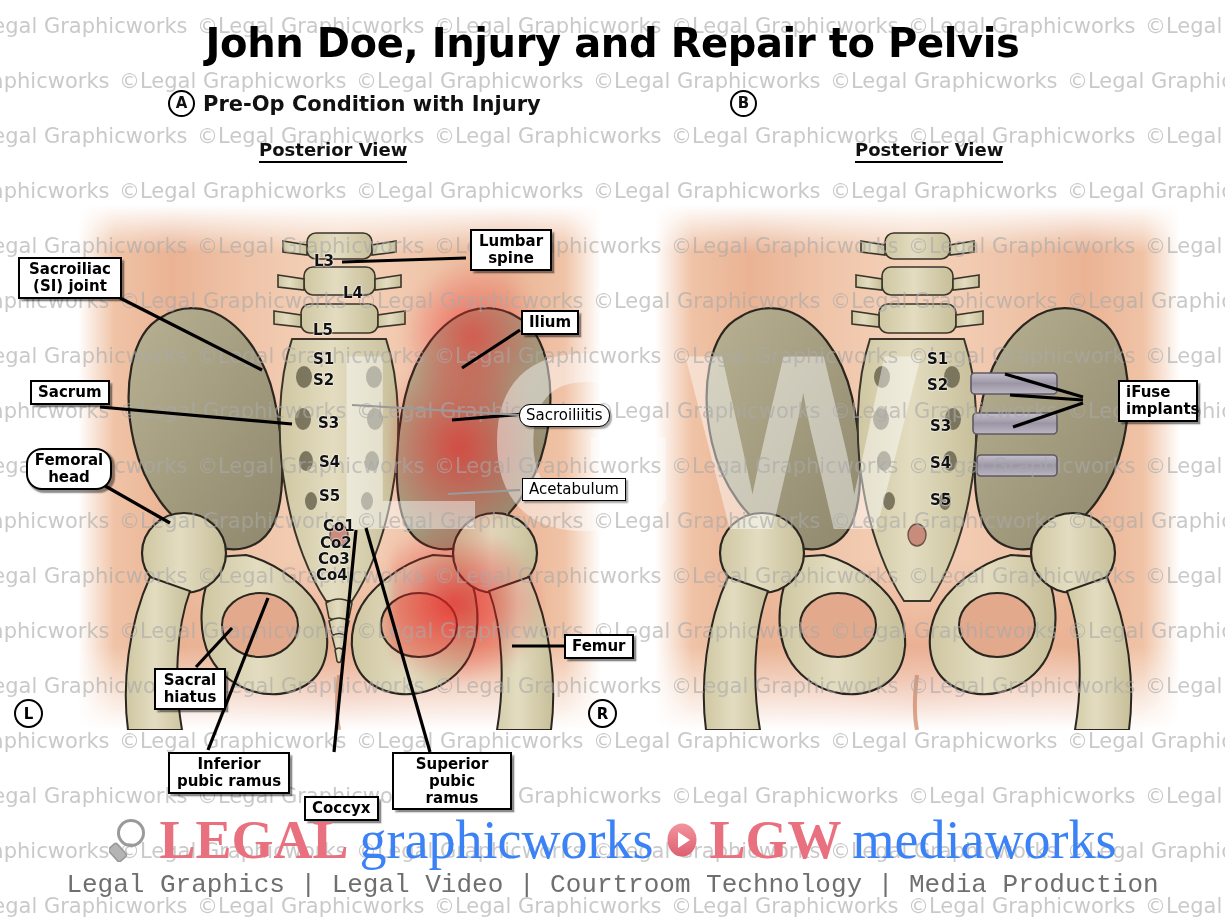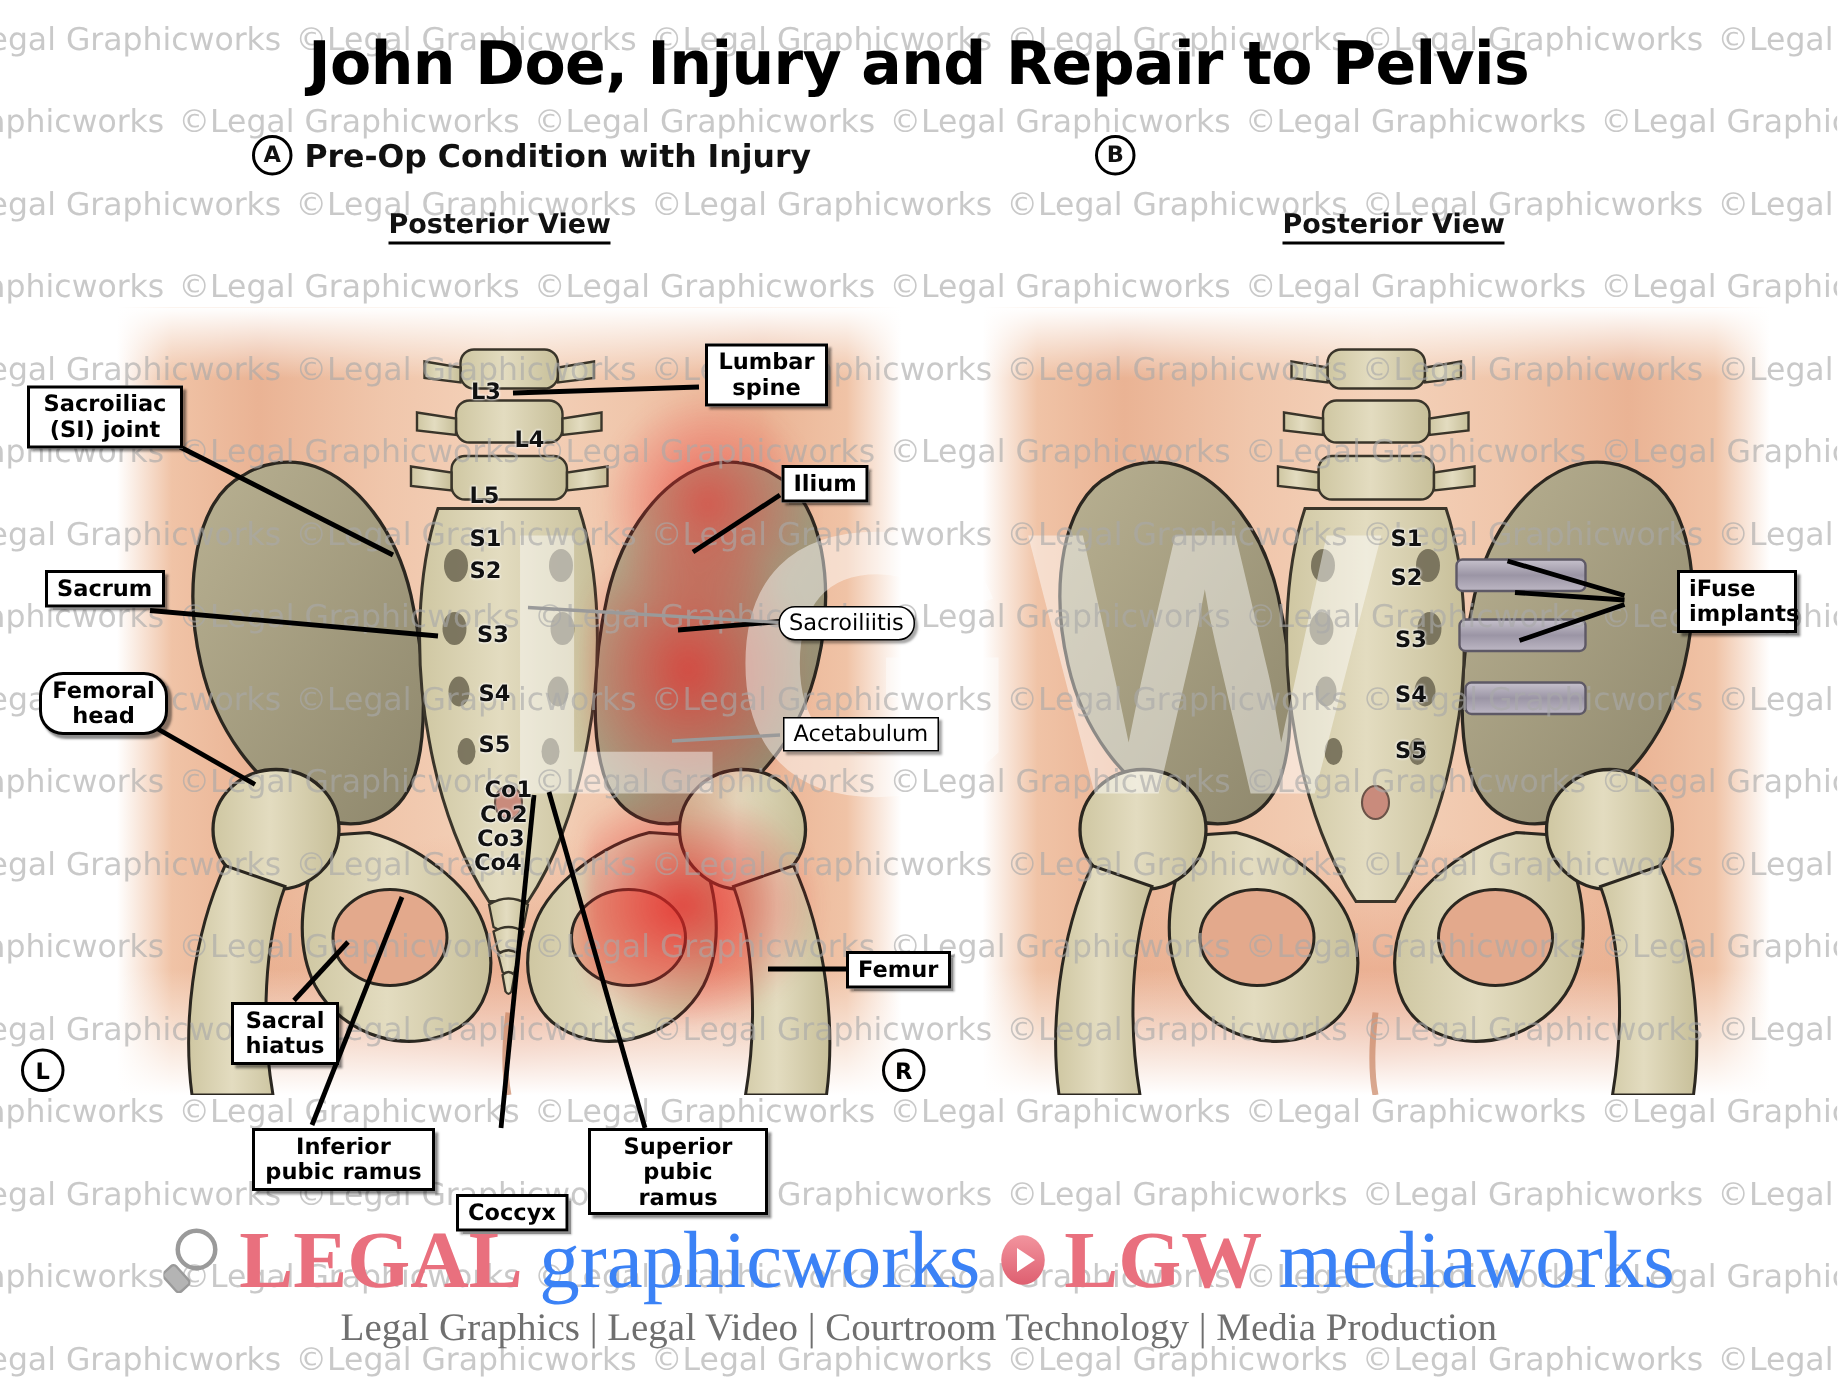--- a/index.html
+++ b/index.html
@@ -84,21 +84,21 @@
   #mark-r{left:588px;top:699px;}
 
   
   #footer{position:absolute;left:0;top:812px;width:1225px;z-index:80;text-align:center;}
   #brand{display:flex;align-items:center;justify-content:center;gap:11px;height:56px;}
   .b-txt{font-size:54px;line-height:41px;font-family:Liberation Serif, serif;}
   .b-red{color:#e9707e;font-weight:700;}
   .b-gray{color:#3b82f6;font-weight:400;}
   #mag{width:40px;height:44px;}
   #playbtn{width:34px;height:34px;}
-  #tagline{margin-top:2px;font-size:26px;color:#6f6f6f;font-family:Liberation Serif, serif;}
+  #tagline{margin-top:2px;font-size:26px;color:#6f6f6f;font-family:Liberation Mono, monospace;}
 </style>
 </head>
 <body>
 
 <div id="page">
 
   <div class="art" id="artA">
     <div class="skin"></div>
     <svg class="anat" viewBox="0 0 523 525" preserveAspectRatio="none">
       <defs>

